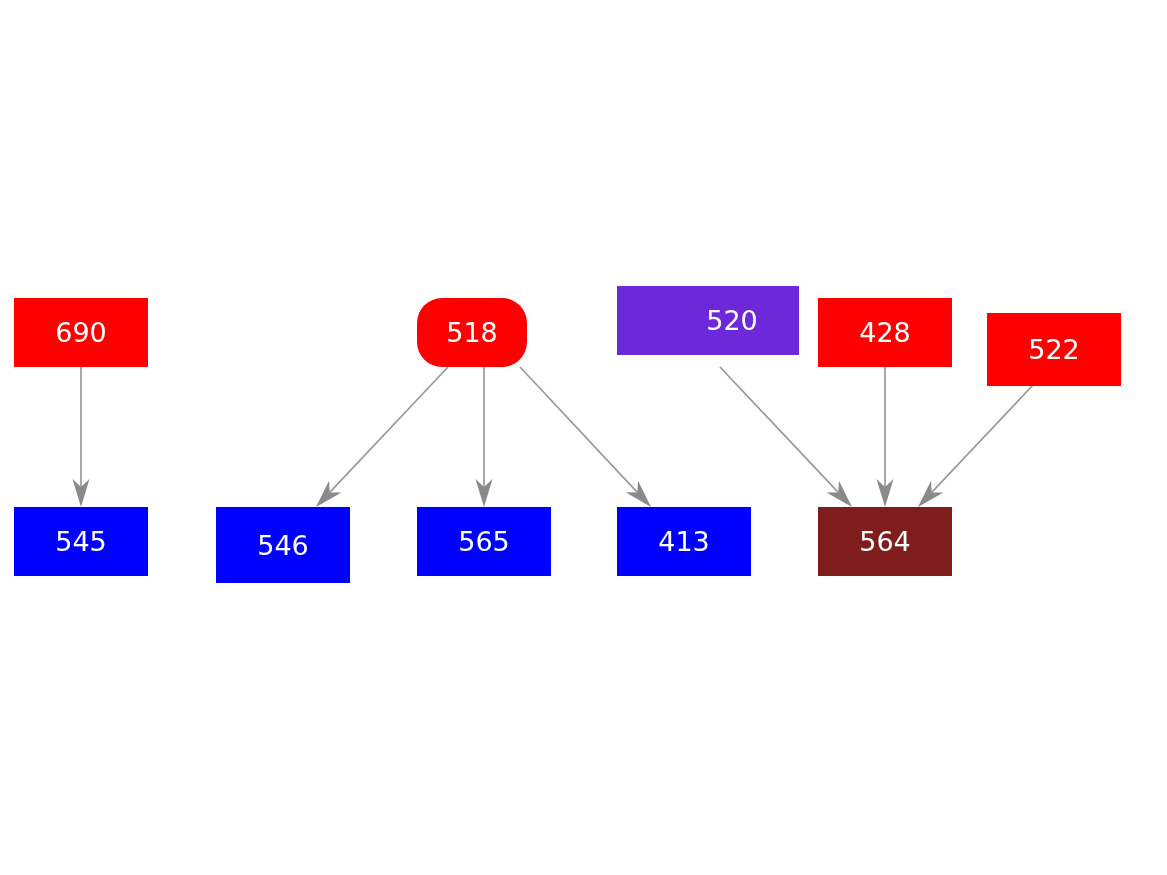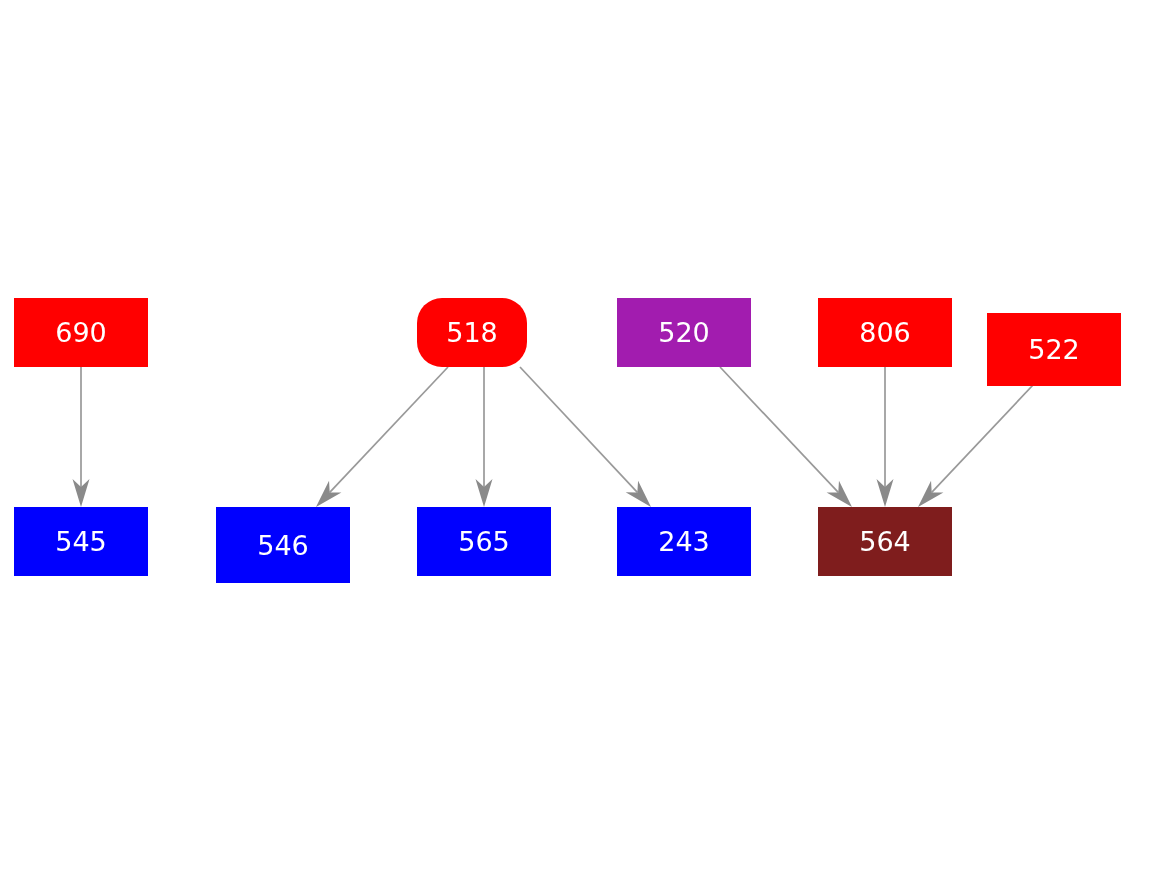--- a/index.html
+++ b/index.html
@@ -49,21 +49,21 @@
       <line x1="720" y1="367" x2="838.2797426262199" y2="492.4482118762939" stroke="#999999" stroke-width="1.7"></line>
       <polygon points="852,507 826.6071297241328,492.45860601066795 838.2797426262199,492.4482118762939 838.9761496292831,480.7963872429549" fill="#8a8a8a"></polygon>
       <line x1="885" y1="367" x2="885" y2="487" stroke="#999999" stroke-width="1.7"></line>
       <polygon points="885,507 876.5,479 885,487 893.5,479" fill="#8a8a8a"></polygon>
       <line x1="1050" y1="367" x2="931.7202573737801" y2="492.4482118762939" stroke="#999999" stroke-width="1.7"></line>
       <polygon points="918,507 931.0238503707169,480.7963872429549 931.7202573737801,492.4482118762939 943.3928702758672,492.45860601066795" fill="#8a8a8a"></polygon>
     </svg>
 
   <div class="node" style="left: 14px; top: 298px; width: 134px; height: 69px; background: rgb(255, 0, 0); color: rgb(255, 255, 255);">690</div>
   <div class="node" style="left: 417px; top: 298px; width: 110px; height: 69px; background: rgb(255, 0, 0); color: rgb(255, 255, 255); border-radius: 25px;">518</div>
-  <div class="node" style="left: 617px; top: 298px; width: 134px; height: 69px; background: #a21caf; color: rgb(255, 255, 255);">520</div>
-  <div class="node" style="left: 818px; top: 298px; width: 134px; height: 69px; background: rgb(255, 0, 0); color: rgb(255, 255, 255);">806</div>
+  <div class="node" style="left: 617px; top: 286px; width: 134px; height: 69px; background: #6d28d9; color: rgb(255, 255, 255); padding-left: 48px;">520</div>
+  <div class="node" style="left: 818px; top: 298px; width: 134px; height: 69px; background: rgb(255, 0, 0); color: rgb(255, 255, 255);">428</div>
   <div class="node" style="left: 987px; top: 298px; width: 134px; height: 73px; background: rgb(255, 0, 0); color: rgb(255, 255, 255); margin-top: 15px;">522</div>
   <div class="node" style="left: 14px; top: 507px; width: 134px; height: 69px; background: rgb(0, 0, 255); color: rgb(255, 255, 255);">545</div>
   <div class="node" style="left: 216px; top: 507px; width: 134px; height: 76px; background: rgb(0, 0, 255); color: rgb(255, 255, 255);">546</div>
   <div class="node" style="left: 417px; top: 507px; width: 134px; height: 69px; background: rgb(0, 0, 255); color: rgb(255, 255, 255);">565</div>
-  <div class="node" style="left: 617px; top: 507px; width: 134px; height: 69px; background: rgb(0, 0, 255); color: rgb(255, 255, 255);">243</div>
+  <div class="node" style="left: 617px; top: 507px; width: 134px; height: 69px; background: rgb(0, 0, 255); color: rgb(255, 255, 255);">413</div>
   <div class="node" style="left: 818px; top: 507px; width: 134px; height: 69px; background: #7f1d1d; color: rgb(255, 255, 255);">564</div>
 </div>
 
 </body></html>

